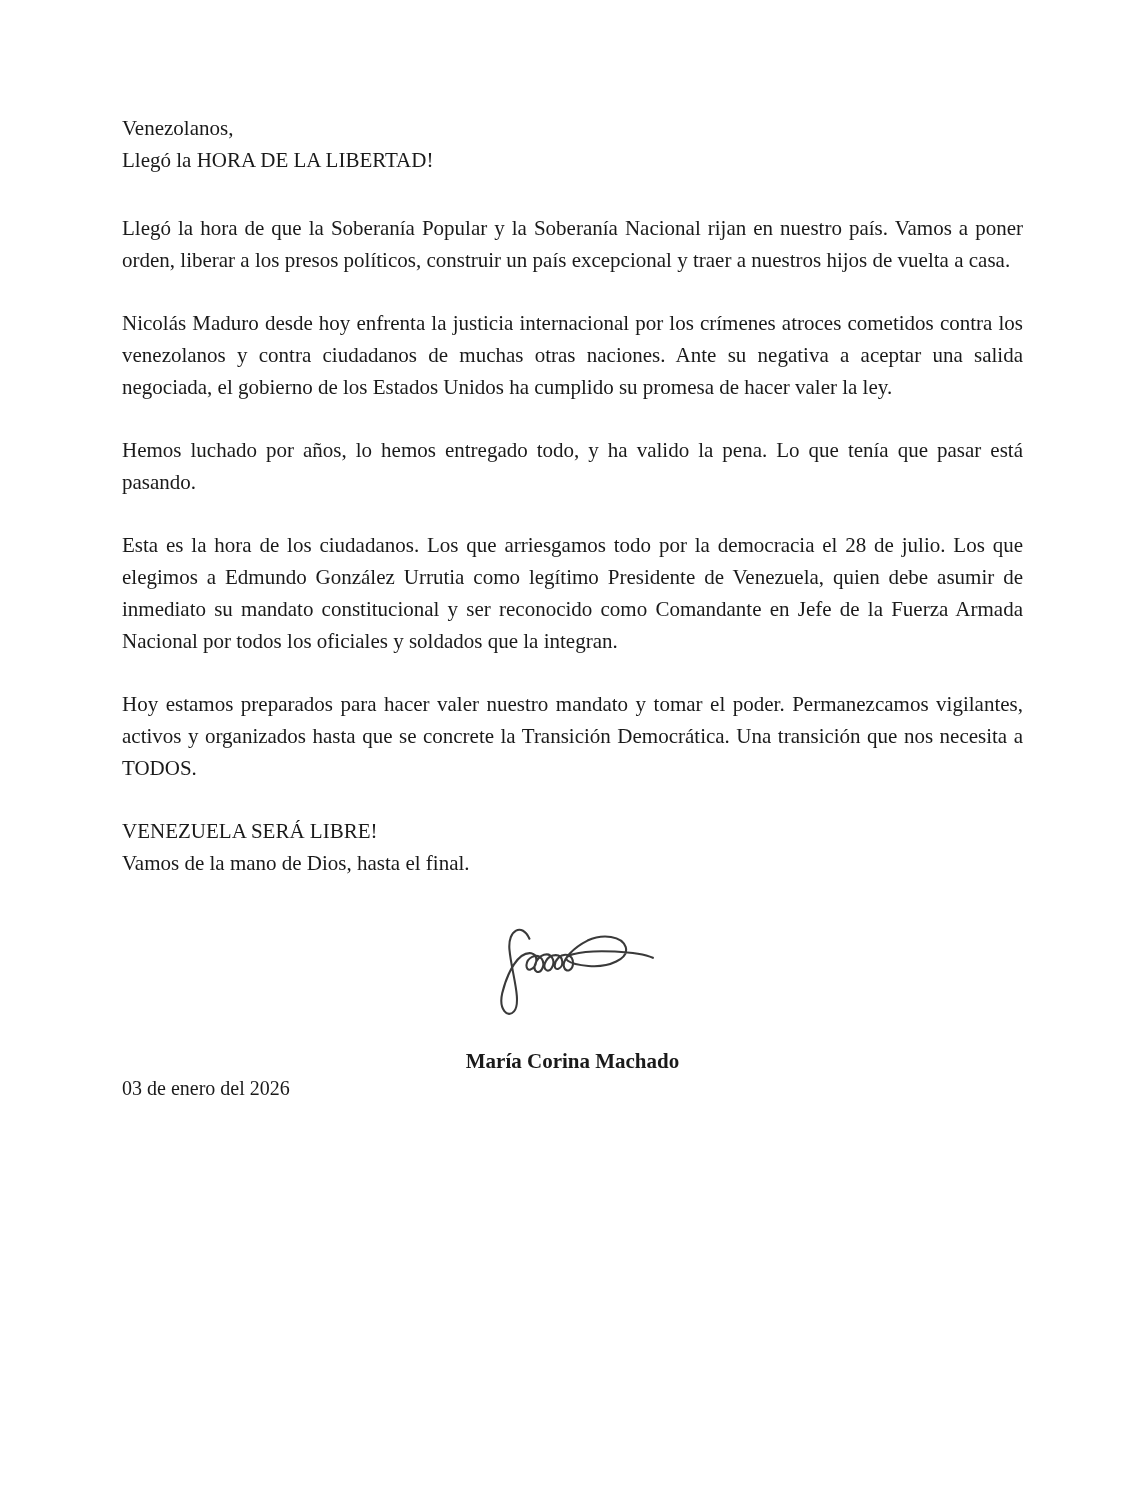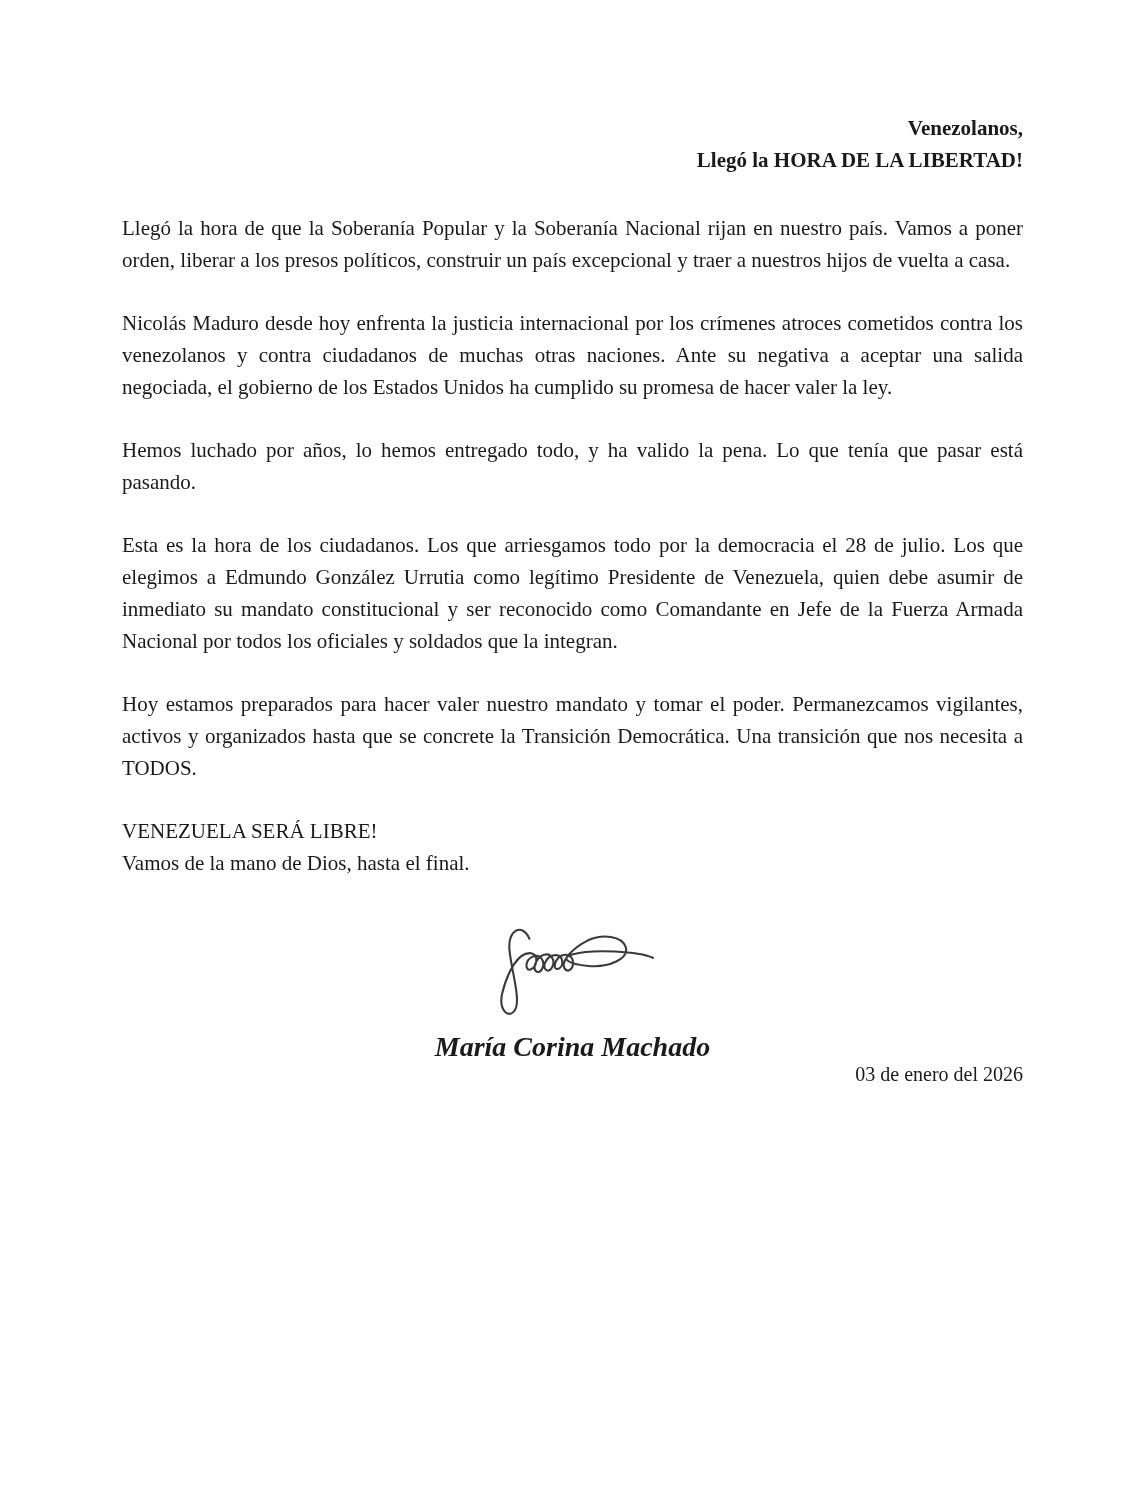--- a/index.html
+++ b/index.html
@@ -13,22 +13,22 @@
     height: 1489px;
     margin: 0 auto;
     background: #ffffff;
     box-sizing: border-box;
     padding: 112px 122px 0 122px;
     color: #1a1a1a;
     font-family: "Liberation Serif", "DejaVu Serif", serif;
     overflow: hidden;
   }
   .title {
-    text-align: right;
-    font-weight: bold;
+    text-align: left;
+    font-weight: normal;
     font-size: 21px;
     line-height: 32px;
     margin: 0 0 36px 0;
   }
   .title div { white-space: nowrap; }
   .body p {
     font-size: 21px;
     line-height: 32px;
     text-align: justify;
     margin: 0 0 31px 0;
@@ -44,27 +44,26 @@
   }
   .sig-scribble {
     display: inline-block;
     width: 210px;
     height: 118px;
   }
   .sig-scribble svg { width: 100%; height: 100%; }
   .sig-name {
     text-align: center;
     font-weight: bold;
-    font-size: 28px;
+    font-size: 21px;
     line-height: 28px;
-    margin-top: 14px;
-    font-style: italic;
+    margin-top: 28px;
   }
   .sig-date {
-    text-align: right;
+    text-align: left;
     font-size: 20px;
     line-height: 26px;
   }
 </style>
 </head>
 <body>
 
 <div class="page">
 
   <div class="title">

